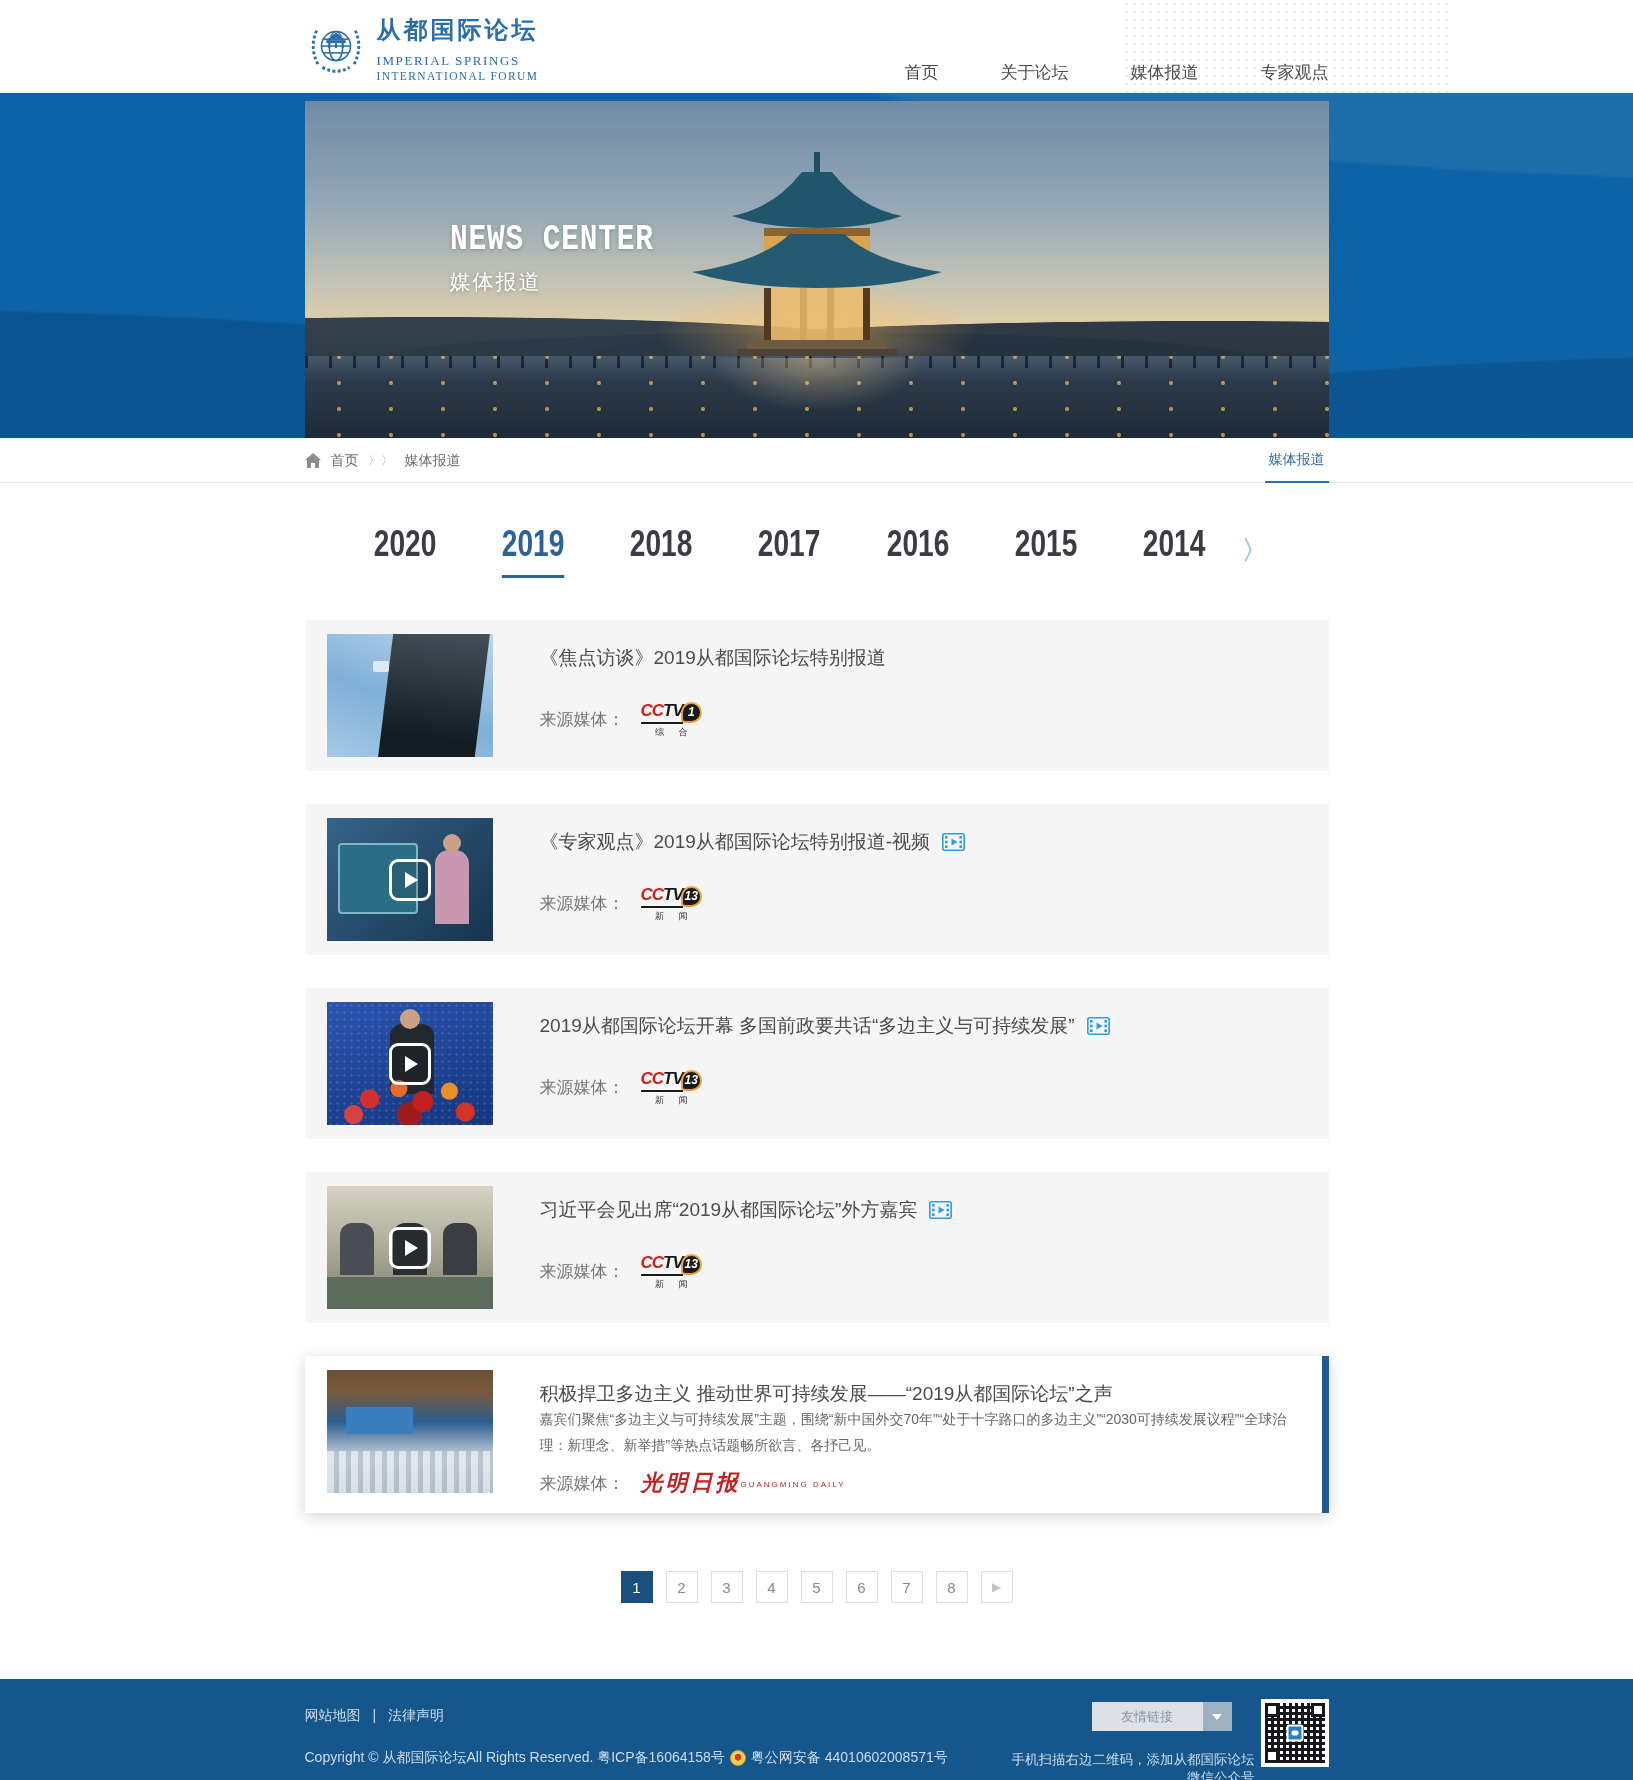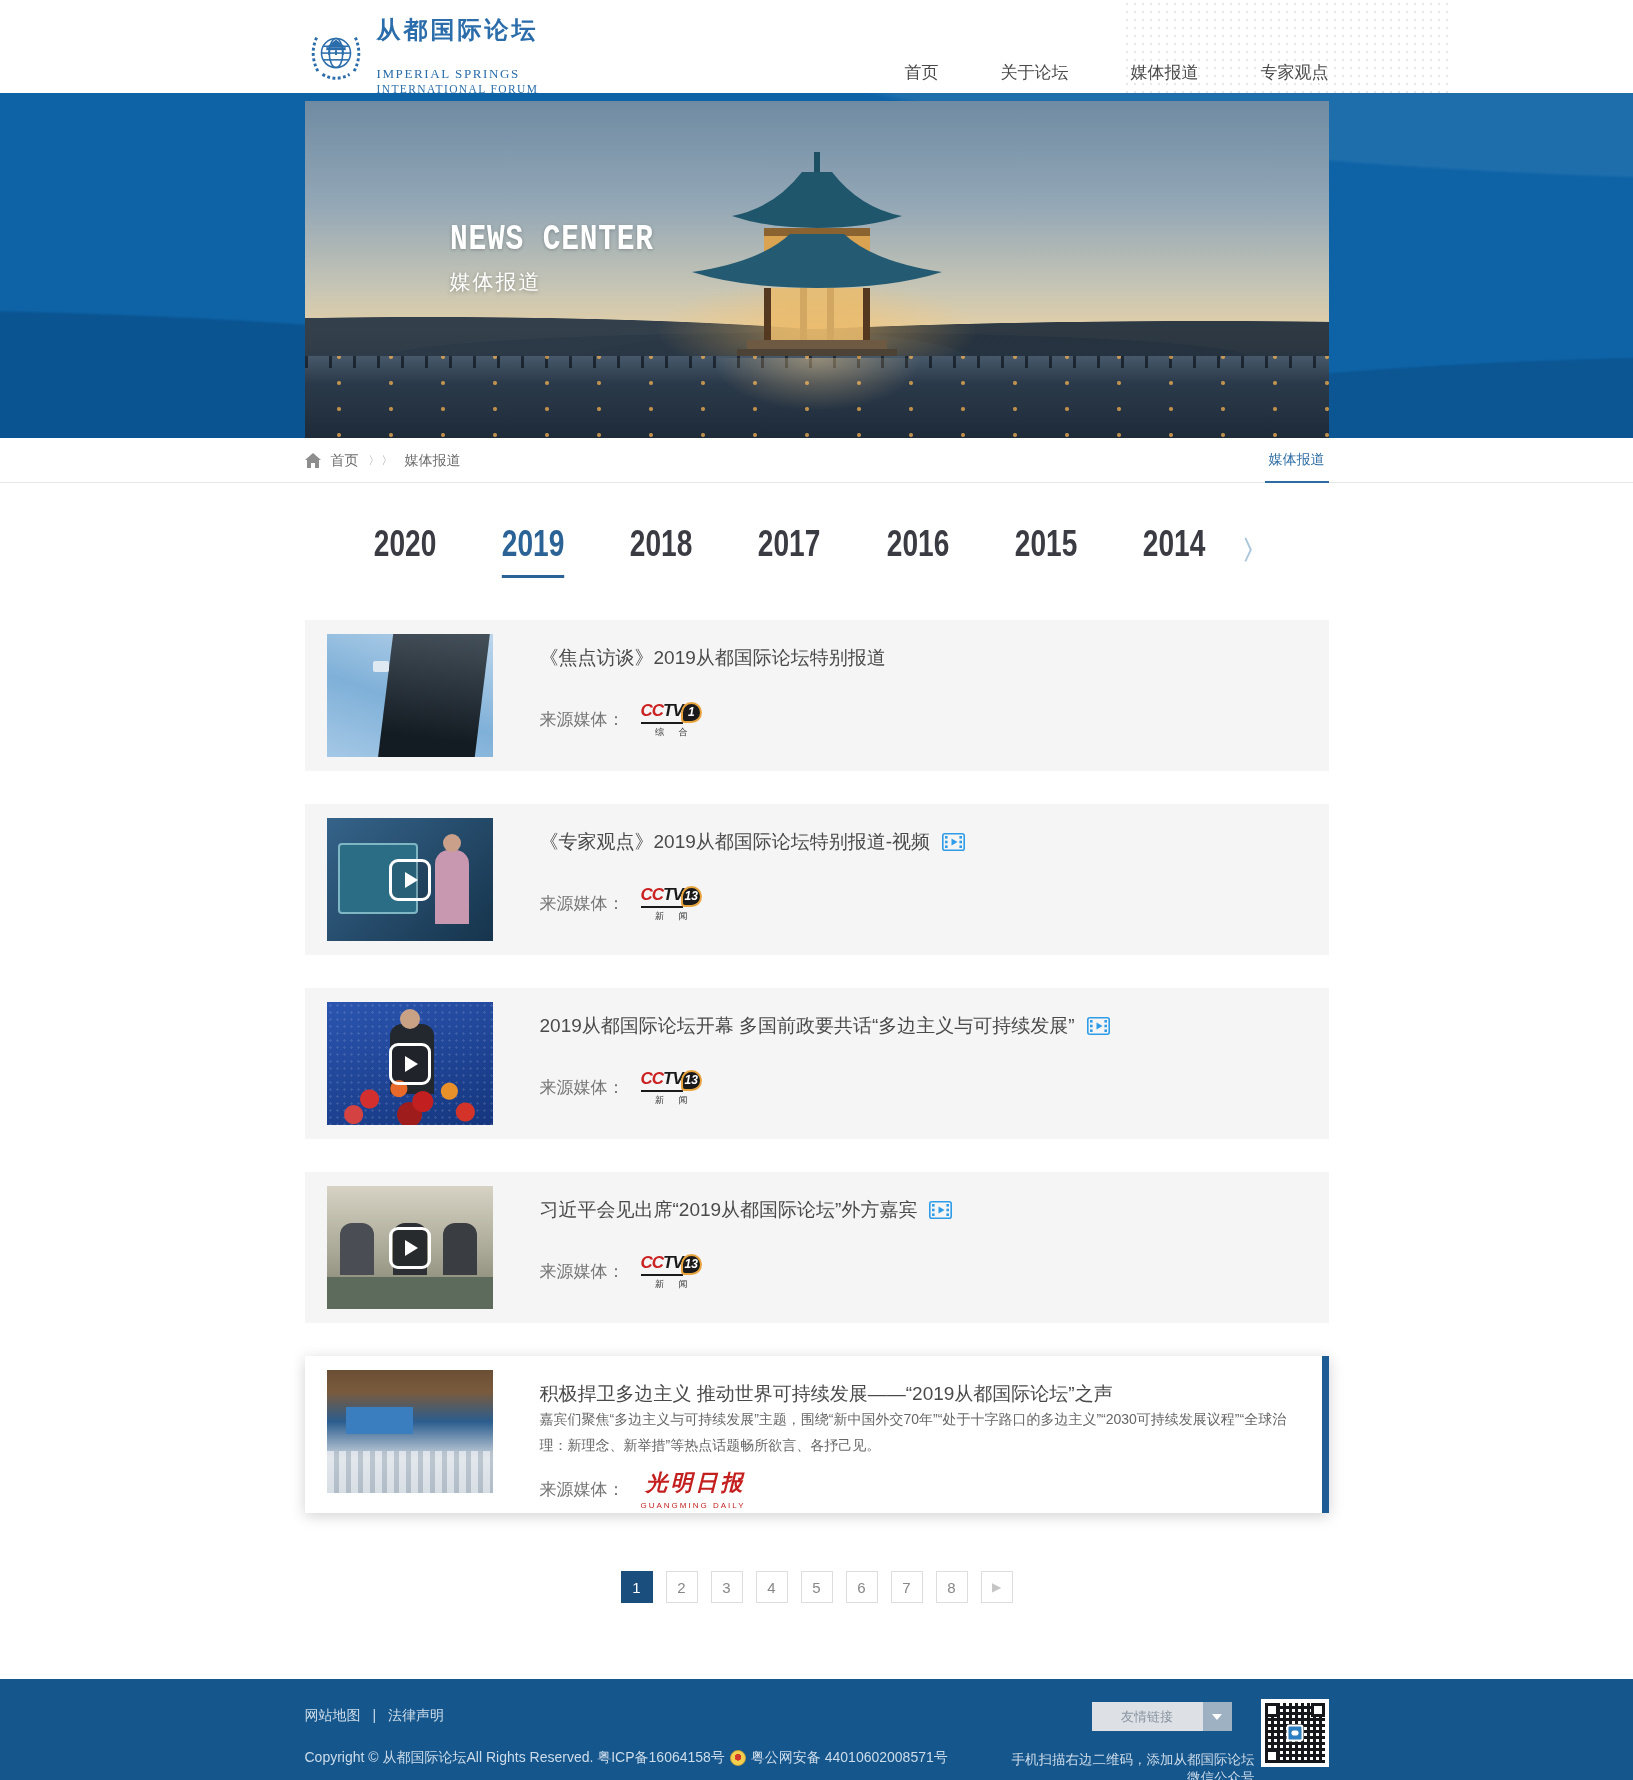--- a/index.html
+++ b/index.html
@@ -9,21 +9,21 @@
 
   
   .header { height:93px; background:#fff; position:relative; }
   .dotmap { position:absolute; right:180px; top:0; width:330px; height:93px;
     background-image:radial-gradient(#cfd6dc 1.3px, transparent 1.4px);
     background-size:8px 8px; opacity:.55; pointer-events:none; }
   .header-inner { height:93px; }
   .logo { position:absolute; left:0; top:14px; display:flex; align-items:center; gap:10px; }
   .logo-emblem { width:62px; height:62px; }
   .logo-text .cn { color:#2a6daa; font-size:24px; font-weight:bold; letter-spacing:3px; }
-  .logo-text .en { color:#2a6daa; font-family:"Liberation Serif", serif; font-size:13px; letter-spacing:1.6px; margin-top:20px; }
+  .logo-text .en { color:#2a6daa; font-family:"Liberation Serif", serif; font-size:13px; letter-spacing:1.6px; margin-top:7px; }
   .logo-text .en2 { font-size:11.5px; letter-spacing:1.4px; margin-top:1px; }
   .header-top { position:absolute; right:0; top:22px; display:flex; align-items:center; gap:14px; }
   .header-date { color:#2e6da4; font-size:15px; }
   .lang-btn { border:1px solid #ccc; border-radius:14px; height:27px; padding:0 14px;
     font-size:14px; color:#666; background:#fff; display:flex; align-items:center; gap:6px; cursor:pointer; }
   .lang-caret { font-size:10px; color:#888; }
   .search-box { border:1px solid #d9dde2; border-radius:15px; height:29px; width:162px;
     display:flex; align-items:center; padding:0 8px 0 14px; background:rgba(255,255,255,.75); }
   .search-box input { border:none; outline:none; background:transparent; width:118px; font-size:13px; color:#555;
     font-family:"Liberation Sans", sans-serif; }
@@ -98,21 +98,21 @@
   .cctv-top { display:flex; align-items:center;text-align:center; }
   .cctv-word { font-weight:bold; font-style:italic; font-size:17px; letter-spacing:-1px;
     border-bottom:2.5px solid #1a1a1a; padding-bottom:1px; }
   .cctv-word .cc { color:#cc2222; }
   .cctv-word .tv { color:#1a1a1a; }
   .cctv-num { width:21px; height:21px; border-radius:50% 50% 50% 4px; background:#1a1a1a; color:#fff;
     font-weight:bold; font-style:italic; font-size:12px; display:flex; align-items:center; justify-content:center;
     margin-left:-2px; border:2px solid #e8a33d; }
   .cctv-sub { font-size:9px; color:#333; letter-spacing:6px; margin-top:2px; text-indent:6px; }
   
-  .gm { display:inline-flex; flex-direction:column; align-items:flex-end; }
+  .gm { display:inline-flex; flex-direction:row; align-items:center; }
   .gm-name { font-family:"DejaVu Serif", serif; font-style:italic; font-weight:bold; font-size:22px;
     color:#c41f1f; letter-spacing:3px; }
   .gm-sub { font-size:8px; color:#c41f1f; letter-spacing:2px; margin-top:3px; }
 
   
   .play { position:absolute; left:50%; top:50%; width:42px; height:42px; transform:translate(-50%,-50%);
     border:3px solid #fff; border-radius:9px; background:rgba(20,20,20,.12);
     display:flex; align-items:center; justify-content:center; }
   .play::after { content:""; width:0; height:0; border-left:13px solid #fff;
     border-top:8px solid transparent; border-bottom:8px solid transparent; margin-left:4px; }

